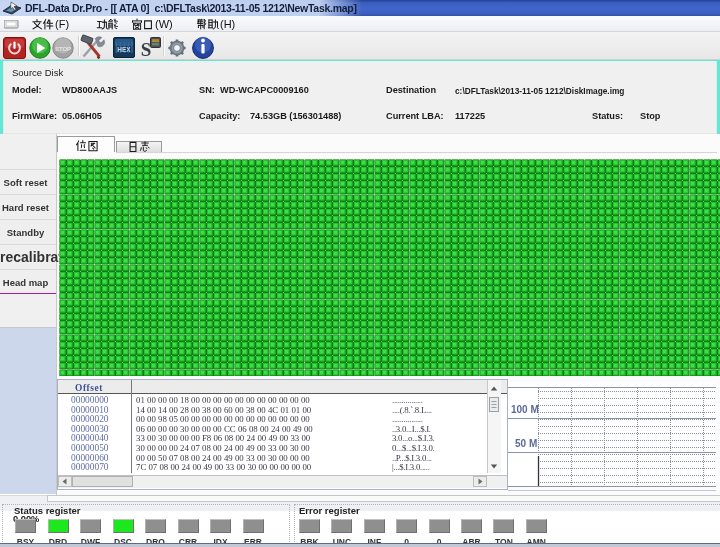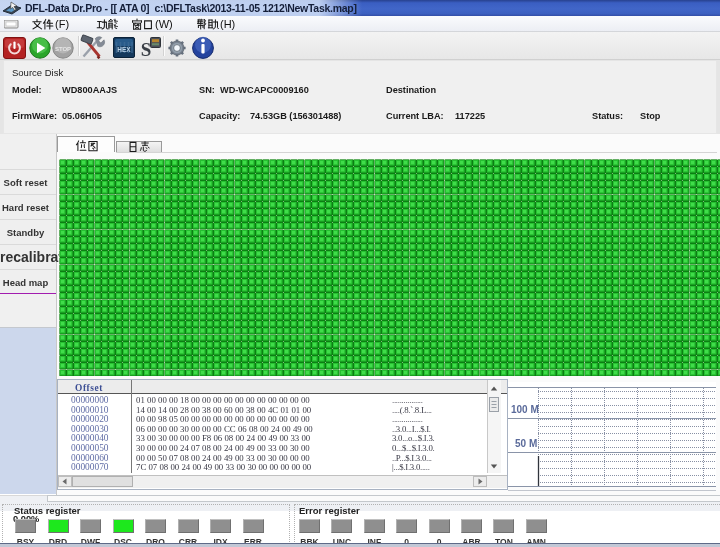--- a/index.html
+++ b/index.html
@@ -1,15 +1,15 @@
 <!DOCTYPE html>
 <html><head><meta charset="utf-8"><style>
 *{margin:0;padding:0;box-sizing:border-box}
 html,body{width:720px;height:547px;overflow:hidden;font-family:"Liberation Sans",sans-serif}
-#app{position:relative;width:720px;height:399px;background:#e5e5e5}
+#app{position:relative;width:720px;height:399px;background:#5eead4}
 .abs{position:absolute}
 
 #title{left:0;top:0;width:720px;height:16px;background:linear-gradient(#27418e 0%,#3a5ec2 18%,#4166c8 55%,#3c60c0 85%,#334ea6 100%)}
 #titleglow{left:0;top:0;width:362px;height:16px;background:linear-gradient(90deg,rgba(205,220,245,.95) 0%,rgba(200,216,244,.92) 88%,rgba(190,208,240,0) 100%)}
 #titletxt{left:25px;top:2px;font-size:10.5px;font-weight:700;letter-spacing:-0.28px;color:#141e38;white-space:nowrap}
 
 #menu{left:0;top:16px;width:720px;height:16px;background:linear-gradient(#fafbfd,#eceef4);border-bottom:1px solid #d4d6da}
 
 #tbar{left:0;top:32px;width:720px;height:28px;background:linear-gradient(#f3f3f3,#e7e7e7);border-bottom:1px solid #d0d0d0}
 
@@ -156,20 +156,21 @@
     <circle cx="203" cy="7.5" r="1.9" fill="#fff"></circle>
   </svg>
 
   <div class="abs" id="src"></div>
   <div class="abs lbl" style="left:12px;top:67px;font-weight:400;font-size:9.5px">Source Disk</div>
   <div class="abs lbl" style="left:12px;top:85px">Model:</div>
   <div class="abs val" style="left:62px;top:85px">WD800AAJS</div>
   <div class="abs lbl" style="left:199px;top:85px">SN:</div>
   <div class="abs val" style="left:220px;top:85px">WD-WCAPC0009160</div>
   <div class="abs lbl" style="left:386px;top:85px">Destination</div>
+  <div class="abs val" style="left:455px;top:86px;font-size:8.3px">c:\DFLTask\2013-11-05 1212\DiskImage.img</div>
   <div class="abs lbl" style="left:12px;top:111px">FirmWare:</div>
   <div class="abs val" style="left:62px;top:111px">05.06H05</div>
   <div class="abs lbl" style="left:199px;top:111px">Capacity:</div>
   <div class="abs val" style="left:250px;top:111px">74.53GB (156301488)</div>
   <div class="abs lbl" style="left:386px;top:111px">Current LBA:</div>
   <div class="abs val" style="left:455px;top:111px">117225</div>
   <div class="abs lbl" style="left:592px;top:111px">Status:</div>
   <div class="abs val" style="left:640px;top:111px">Stop</div>
 
   <div class="abs" id="panel"></div>

